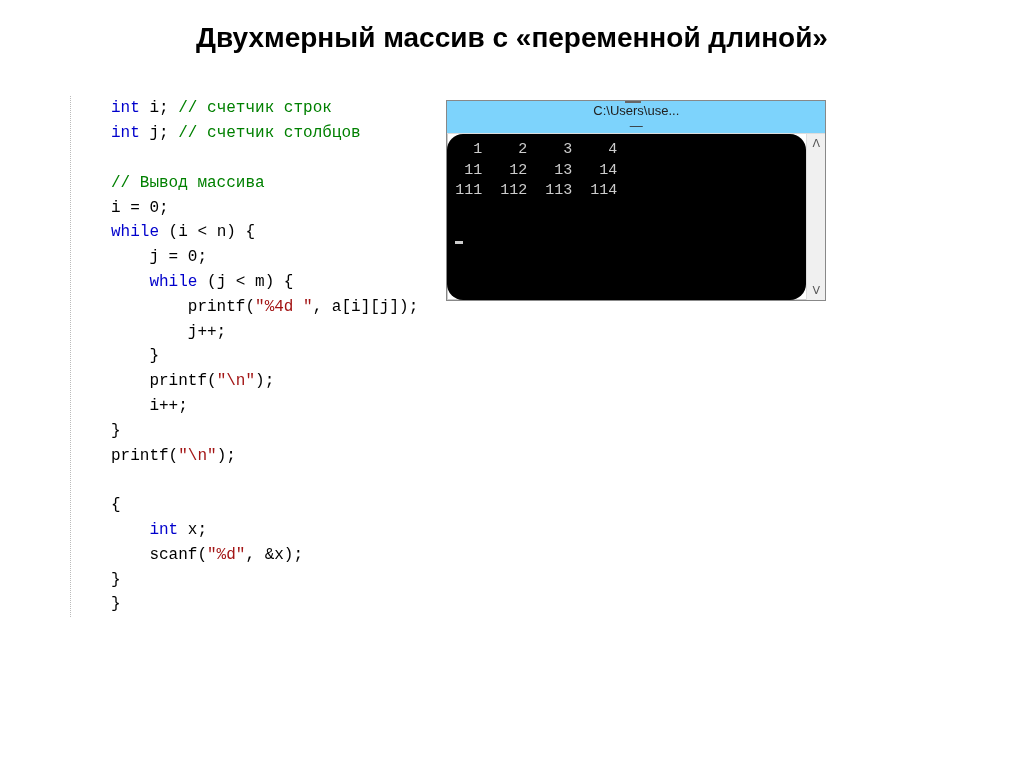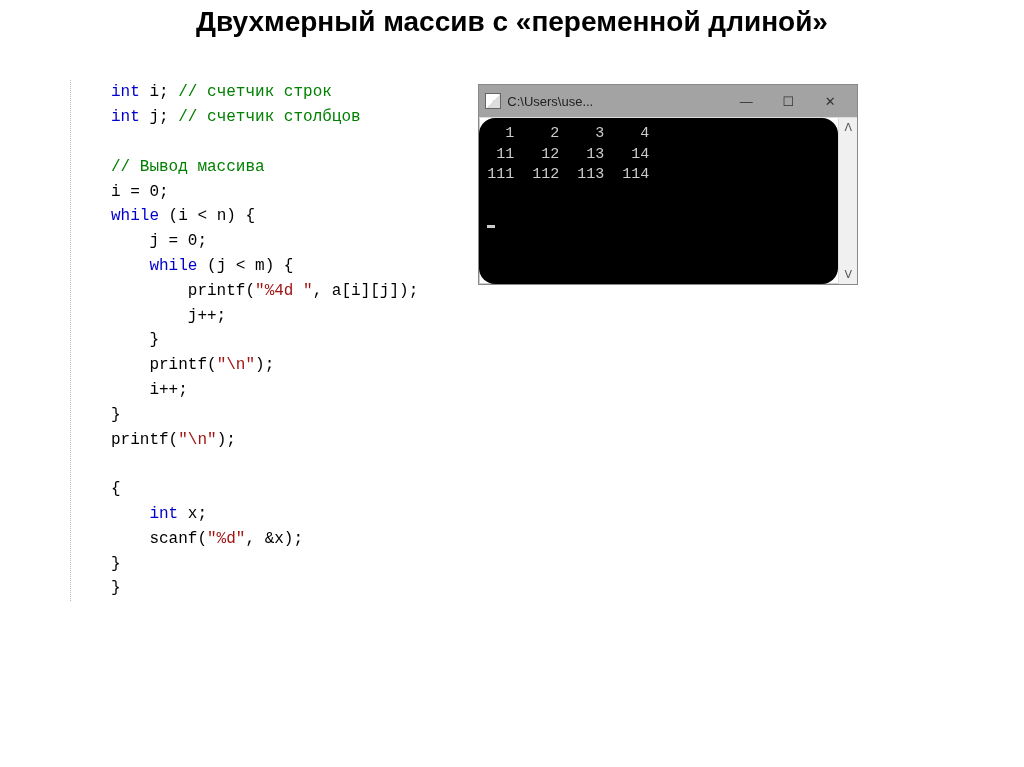--- a/index.html
+++ b/index.html
@@ -5,38 +5,38 @@
   body {
     margin: 0;
     padding: 0;
     font-family: Arial, sans-serif;
     background: #fff;
     width: 1024px;
     height: 767px;
     position: relative;
   }
   .slide {
-    padding: 4px 40px;
+    padding: 20px 40px;
     box-sizing: border-box;
     width: 100%;
     height: 100%;
   }
   .title {
     text-align: center;
     font-weight: bold;
     font-size: 28px;
     line-height: 1.3;
     color: #000;
     margin-bottom: 40px;
   }
   .content {
     display: flex;
     flex-direction: row;
     align-items: flex-start;
-    gap: 60px;
+    gap: 28px;
   }
   .code-block {
     font-family: Consolas, "Courier New", monospace;
     font-size: 16px;
     line-height: 1.55;
     white-space: pre;
     padding-left: 40px;
     border-left: 1px dotted #bbb;
     margin-left: 30px;
   }
@@ -49,23 +49,24 @@
     width: 378px;
     border: 1px solid #888;
     box-shadow: 0 0 0 1px #ccc inset;
     font-family: "Segoe UI", Arial, sans-serif;
     margin-top: 4px;
   }
   .titlebar {
     display: flex;
     align-items: center;
     height: 32px;
-    background: #a3a3a3;
+    background: #7dd3fc;
     padding: 0 6px;
     border-bottom: 1px solid #ddd;
+    flex-direction: column;
   }
   .app-icon {
     width: 14px;
     height: 14px;
     border: 1px solid #666;
     background: linear-gradient(135deg, #fff 0 50%, #ddd 50% 100%);
     margin-right: 6px;
   }
   .title-text {
     font-size: 13px;

